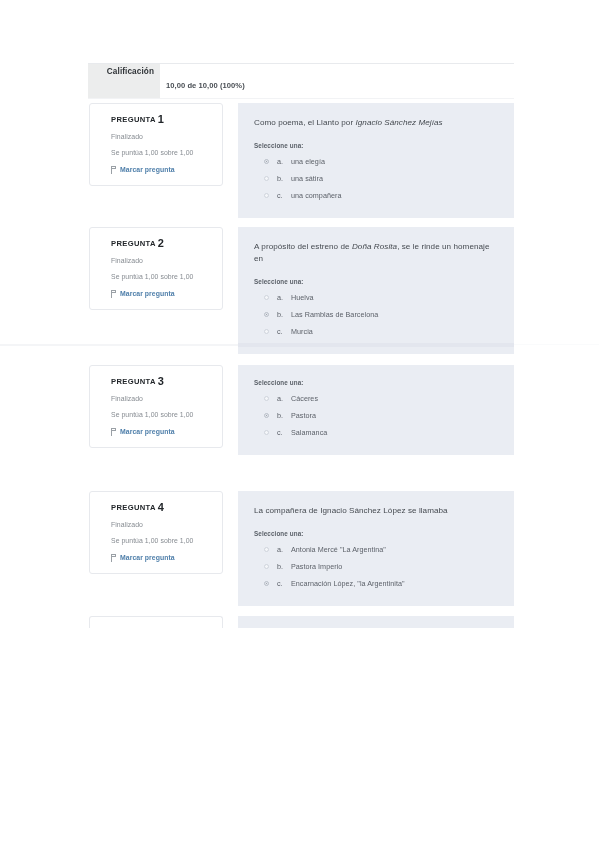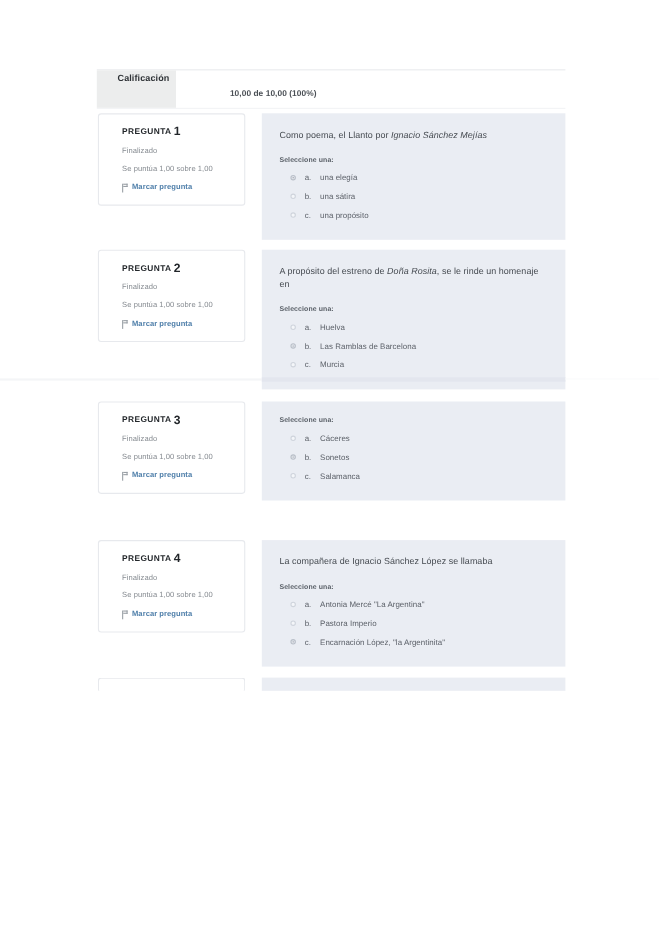--- a/index.html
+++ b/index.html
@@ -58,21 +58,20 @@
   .grade-value-cell {
     flex: 1;
     padding: 10px 0 6px 6px;
     box-sizing: border-box;
   }
   .grade-value-cell span {
     font-size: 7.6px;
     font-weight: bold;
     color: #4a4f55;
     letter-spacing: 0.05px;
-    margin-left: 43px;
   }
 
   
   .q-block {
     position: absolute;
     left: 0;
     width: 599px;
   }
 
   .q-info {
@@ -303,21 +302,21 @@
               <span class="ans-text">una elegía</span>
             </li>
             <li class="q-answer">
               <span class="radio"></span>
               <span class="ans-letter">b.</span>
               <span class="ans-text">una sátira</span>
             </li>
             <li class="q-answer">
               <span class="radio"></span>
               <span class="ans-letter">c.</span>
-              <span class="ans-text">una propósito</span>
+              <span class="ans-text">una compañera</span>
             </li>
           </ul>
         </div>
       </div>
       <div class="q-block" style="top: 227px;">
         <div class="q-info">
           <div class="q-info-title"><span>PREGUNTA</span><span class="qnum">2</span></div>
           <div class="q-state">Finalizado</div>
           <div class="q-marks">Se puntúa 1,00 sobre 1,00</div>
           <div class="q-flag">
@@ -361,21 +360,21 @@
           <div class="q-prompt">Seleccione una:</div>
           <ul class="q-answers">
             <li class="q-answer">
               <span class="radio"></span>
               <span class="ans-letter">a.</span>
               <span class="ans-text">Cáceres</span>
             </li>
             <li class="q-answer">
               <span class="radio checked"></span>
               <span class="ans-letter">b.</span>
-              <span class="ans-text">Sonetos</span>
+              <span class="ans-text">Pastora</span>
             </li>
             <li class="q-answer">
               <span class="radio"></span>
               <span class="ans-letter">c.</span>
               <span class="ans-text">Salamanca</span>
             </li>
           </ul>
         </div>
       </div>
       <div class="q-block" style="top: 491px;">

